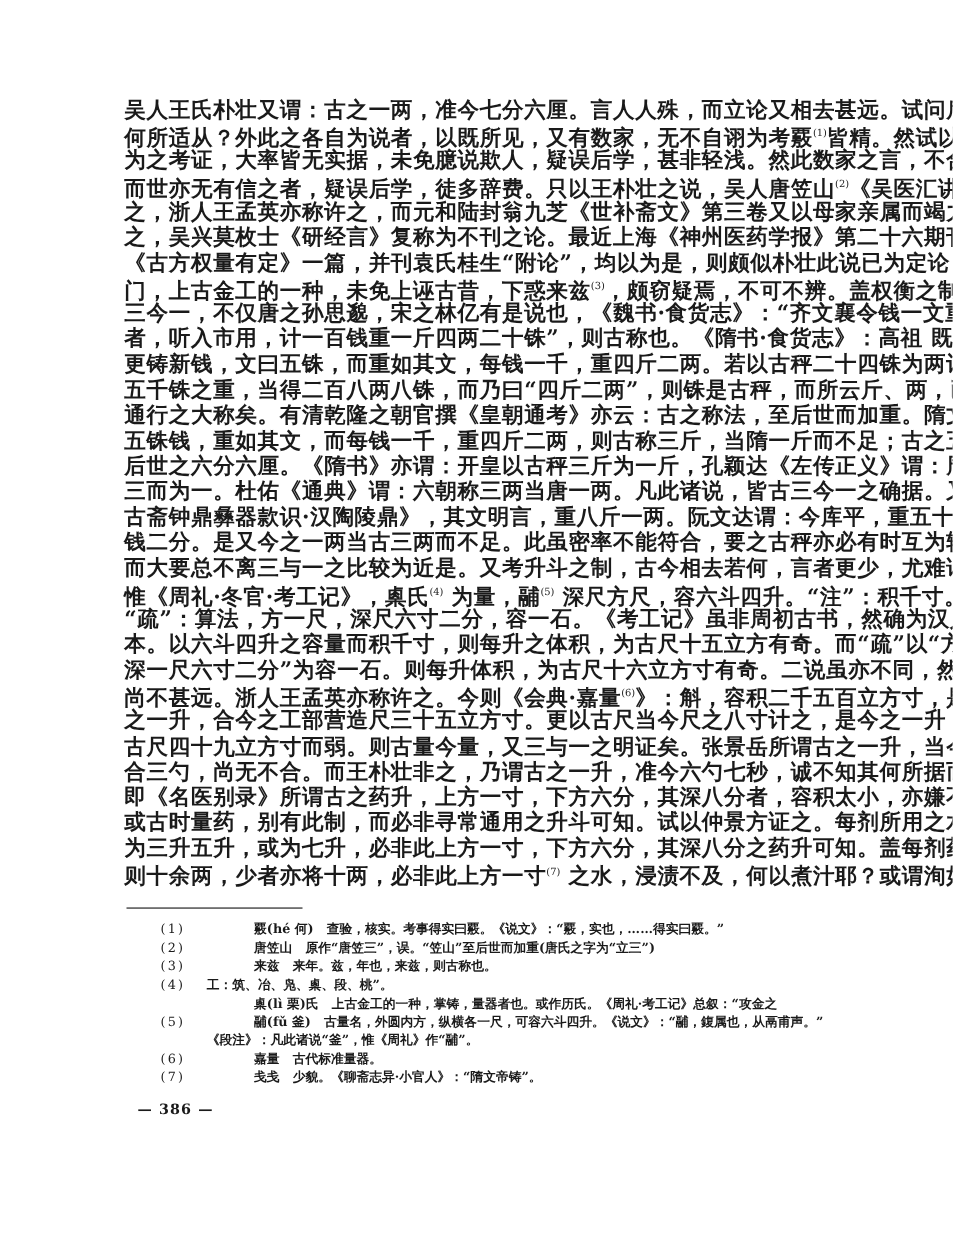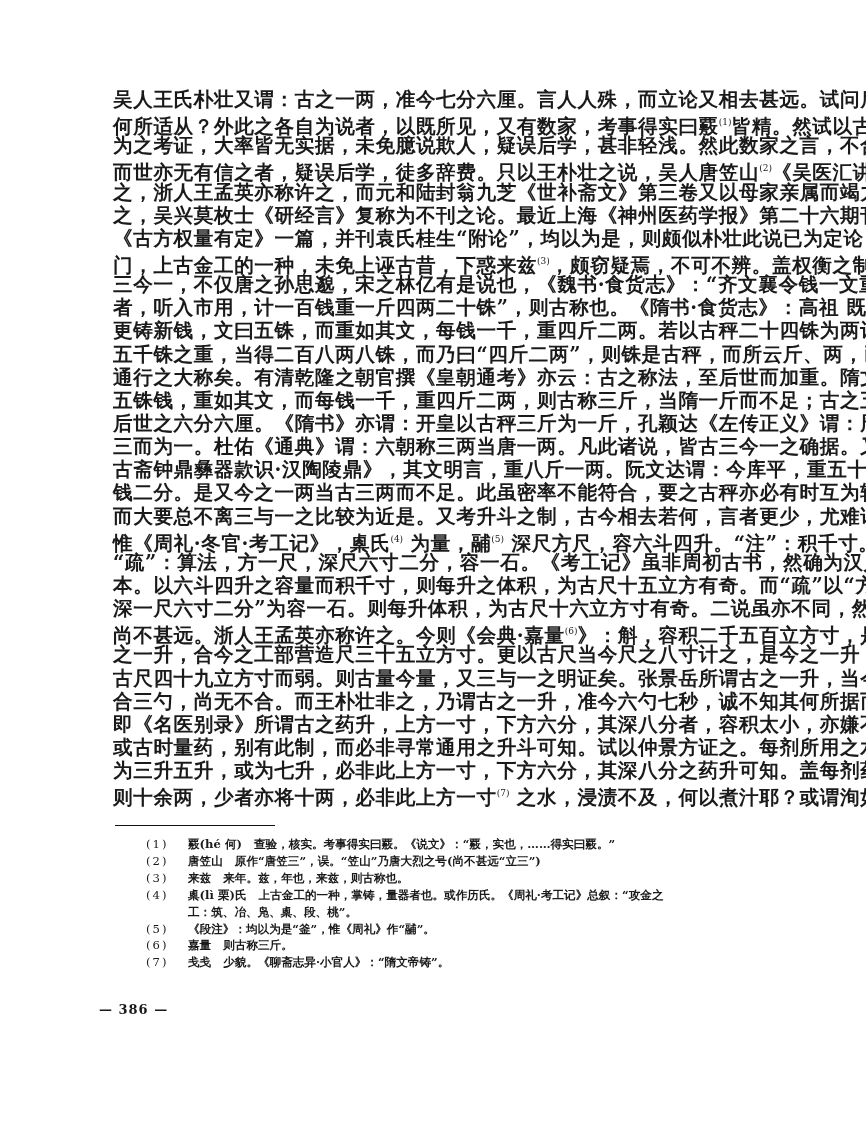--- a/index.html
+++ b/index.html
@@ -22,35 +22,35 @@
     position: absolute; left: 115px; top: 825px; width: 160px; height: 0;
     border-top: 1.6px solid #111;
   }
   .notes {
     position: absolute; left: 146px; top: 836px; width: 610px;
     font-size: 11.6px; line-height: 16.9px; font-weight: bold;
   }
   .note { display: flex; }
   .note-marker { width: 42px; flex: none; font-weight: normal; letter-spacing: 2px; }
   .note-body { flex: 1; }
-  .note-term { margin-right: 12px; }
+  .note-term { margin-right: 12px; margin-left: 43px; }
   .note-line { white-space: nowrap; }
   .page-number {
-    position: absolute; left: 99px; top: 1002px;
+    position: absolute; left: 125px; top: 1002px;
     font-size: 13px; font-weight: bold; letter-spacing: 1px;
   }
 </style>
 </head>
 <body>
 
 <div class="page">
 
   <div class="body-text">
     <div class="body-line"><span>吴人王氏朴壮又谓：古之一两，准今七分六厘。言人人殊，而立论又相去甚远。试问后学将</span></div>
-    <div class="body-line"><span>何所适从？外此之各自为说者，以既所见，又有数家，考事得实曰覈</span><sup class="ref">(1)</sup><span>皆精。然试以古书</span></div>
+    <div class="body-line"><span>何所适从？外此之各自为说者，以既所见，又有数家，无不自诩为考覈</span><sup class="ref">(1)</sup><span>皆精。然试以古书</span></div>
     <div class="body-line"><span>为之考证，大率皆无实据，未免臆说欺人，疑误后学，甚非轻浅。然此数家之言，不合于古，</span></div>
     <div class="body-line"><span>而世亦无有信之者，疑误后学，徒多辞费。只以王朴壮之说，吴人唐笠山</span><sup class="ref">(2)</sup><span>《吴医汇讲》载</span></div>
     <div class="body-line"><span>之，浙人王孟英亦称许之，而元和陆封翁九芝《世补斋文》第三卷又以母家亲属而竭力推重</span></div>
     <div class="body-line"><span>之，吴兴莫枚士《研经言》复称为不刊之论。最近上海《神州医药学报》第二十六期刊行莫氏</span></div>
     <div class="body-line"><span>《古方权量有定》一篇，并刊袁氏桂生“附论”，均以为是，则颇似朴壮此说已为定论，悬之国</span></div>
     <div class="body-line"><span>门，上古金工的一种，未免上诬古昔，下惑来兹</span><sup class="ref">(3)</sup><span>，颇窃疑焉，不可不辨。盖权衡之制，古</span></div>
     <div class="body-line"><span>三今一，不仅唐之孙思邈，宋之林亿有是说也，《魏书·食货志》：“齐文襄令钱一文重五铢</span></div>
     <div class="body-line"><span>者，听入市用，计一百钱重一斤四两二十铢”，则古称也。《隋书·食货志》：高祖 既受周禅，</span></div>
     <div class="body-line"><span>更铸新钱，文曰五铢，而重如其文，每钱一千，重四斤二两。若以古秤二十四铢为两计之，则</span></div>
     <div class="body-line"><span>五千铢之重，当得二百八两八铢，而乃曰“四斤二两”，则铢是古秤，而所云斤、两，已用当时</span></div>
@@ -80,46 +80,47 @@
   <div class="notes">
     <div class="note">
       <span class="note-marker">(1)</span>
       <span class="note-body">
         <div class="note-line"><span class="note-term">覈(hé 何)</span><span>查验，核实。考事得实曰覈。《说文》：“覈，实也，……得实曰覈。”</span></div>
       </span>
     </div>
     <div class="note">
       <span class="note-marker">(2)</span>
       <span class="note-body">
-        <div class="note-line"><span class="note-term">唐笠山</span><span>原作“唐笠三”，误。“笠山”乃唐大烈之号(尚不甚远“立三”)</span></div>
+        <div class="note-line"><span class="note-term">唐笠山</span><span>原作“唐笠三”，误。“笠山”至后世而加重(唐氏之字为“立三”)</span></div>
       </span>
     </div>
     <div class="note">
       <span class="note-marker">(3)</span>
       <span class="note-body">
         <div class="note-line"><span class="note-term">来兹</span><span>来年。兹，年也，来兹，则古称也。</span></div>
       </span>
     </div>
     <div class="note">
       <span class="note-marker">(4)</span>
       <span class="note-body">
+        <div class="note-line"><span>工：筑、冶、凫、㮚、段、桃”。</span></div>
         <div class="note-line"><span class="note-term">㮚(lì 栗)氏</span><span>上古金工的一种，掌铸，量器者也。或作历氏。《周礼·考工记》总叙：“攻金之</span></div>
-        <div class="note-line"><span>工：筑、冶、凫、㮚、段、桃”。</span></div>
       </span>
     </div>
     <div class="note">
       <span class="note-marker">(5)</span>
       <span class="note-body">
-        <div class="note-line"><span>《段注》：均以为是“釜”，惟《周礼》作“鬴”。</span></div>
+        <div class="note-line"><span class="note-term">鬴(fǔ 釜)</span><span>古量名，外圆内方，纵横各一尺，可容六斗四升。《说文》：“鬴，鍑属也，从鬲甫声。”</span></div>
+        <div class="note-line"><span>《段注》：凡此诸说“釜”，惟《周礼》作“鬴”。</span></div>
       </span>
     </div>
     <div class="note">
       <span class="note-marker">(6)</span>
       <span class="note-body">
-        <div class="note-line"><span class="note-term">嘉量</span><span>则古称三斤。</span></div>
+        <div class="note-line"><span class="note-term">嘉量</span><span>古代标准量器。</span></div>
       </span>
     </div>
     <div class="note">
       <span class="note-marker">(7)</span>
       <span class="note-body">
         <div class="note-line"><span class="note-term">戋戋</span><span>少貌。《聊斋志异·小官人》：“隋文帝铸”。</span></div>
       </span>
     </div>
   </div>
 

